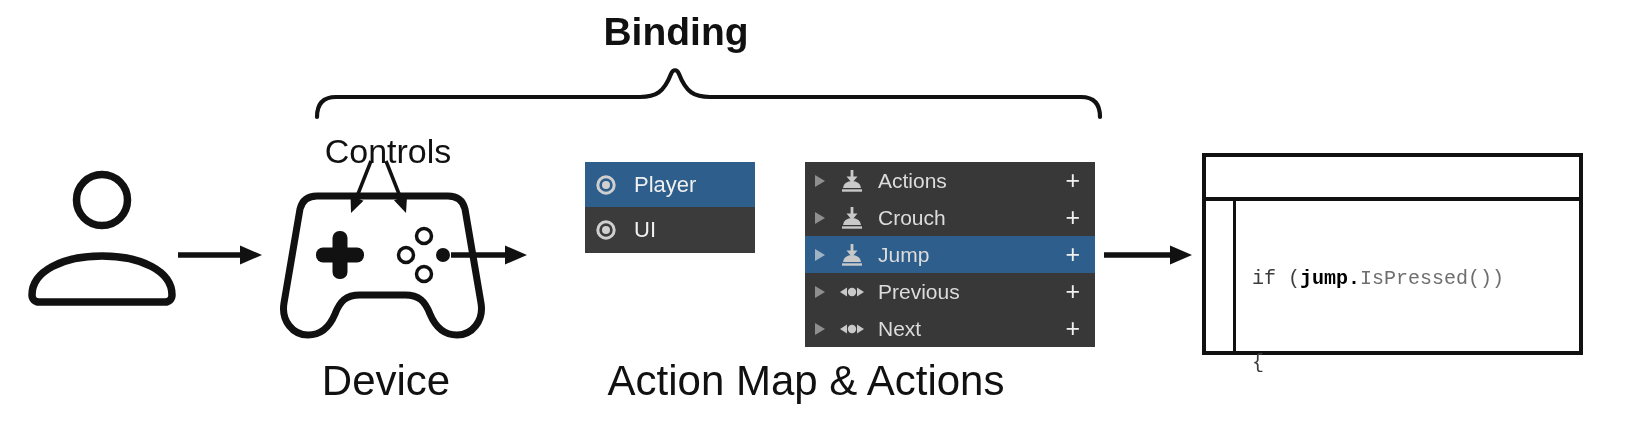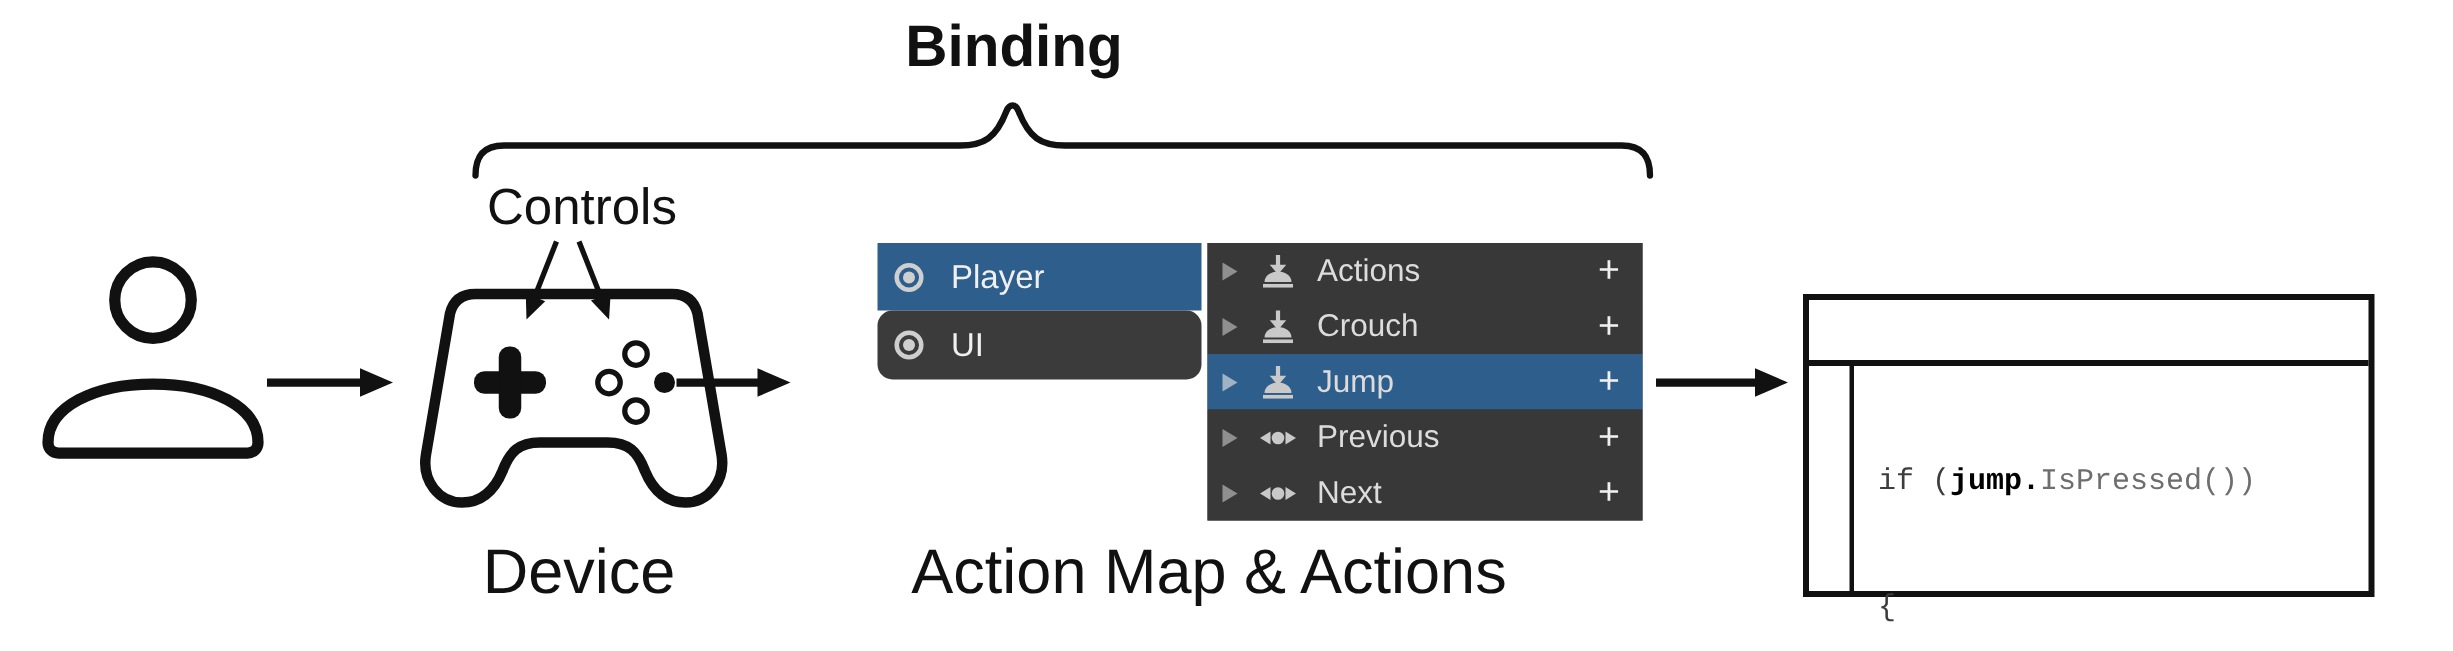--- a/index.html
+++ b/index.html
@@ -17,41 +17,41 @@
   html,body{margin:0;padding:0;background:#fff;}
   #stage{
     position:relative;width:1635px;height:434px;background:#fff;overflow:hidden;
     font-family:"Liberation Sans",sans-serif;color:var(--ink);
   }
   .abs{position:absolute;}
   svg.overlay{position:absolute;left:0;top:0;width:1635px;height:434px;pointer-events:none;}
 
   .big-label{font-size:42px;line-height:1.1;white-space:nowrap;transform:translateX(-50%);color:var(--ink);}
   .binding-label{font-size:39px;transform:translateX(-50%);white-space:nowrap;font-weight:bold;}
-  .controls-label{font-size:34px;transform:translateX(-50%);white-space:nowrap;}
+  .controls-label{font-size:34px;transform:translateX(-50%);white-space:nowrap;margin-top:13px;}
 
   
-  .maps-panel{left:585px;top:162px;width:216px;}
+  .maps-panel{left:585px;top:162px;width:170px;}
   .map-row{display:flex;align-items:center;height:45px;background:var(--row-dark);padding-left:10px;box-sizing:border-box;}
   .map-row.selected{background:var(--selection-blue);}
-  .map-row + .map-row{height:46px;border-radius:10px;}
+  .map-row + .map-row{height:46px;}
   .map-label{color:#F0F0F0;font-size:22px;margin-left:17px;}
   .map-icon{width:22px;height:22px;flex:0 0 auto;}
 
   
   .actions-panel{left:805px;top:162px;width:290px;background:var(--panel-dark);}
   .action-row{display:flex;align-items:center;height:37px;background:var(--panel-dark);box-sizing:border-box;}
   .action-row.selected{background:var(--selection-blue);}
   .foldout{width:12px;height:14px;margin-left:9px;flex:0 0 auto;}
   .action-icon{width:26px;height:24px;margin-left:13px;flex:0 0 auto;}
   .action-label{color:var(--panel-text);font-size:21px;margin-left:13px;}
   .plus{margin-left:auto;margin-right:15px;color:#F0F0F0;font-size:25px;font-weight:400;line-height:1;}
 
   
-  .code-box{left:1202px;top:153px;width:381px;height:202px;border:4px solid var(--ink);box-sizing:border-box;background:#fff;margin-top:43px;}
+  .code-box{left:1202px;top:153px;width:381px;height:202px;border:4px solid var(--ink);box-sizing:border-box;background:#fff;}
   .code-header{height:40px;border-bottom:4px solid var(--ink);}
   .code-body{position:relative;height:150px;}
   .gutter-line{position:absolute;left:27px;top:0;bottom:0;width:3px;background:var(--ink);}
   .code-lines{margin-left:46px;padding-top:8px;font-family:"Liberation Mono",monospace;font-size:20px;line-height:28px;color:var(--code-default);white-space:pre;}
   .code-lines .kw{color:var(--code-default);}
   .code-lines .bold{font-weight:bold;color:#000;}
   .code-lines .muted{color:var(--code-muted);}
   .code-lines .indent{padding-left:48px;}
 </style>
 </head>

